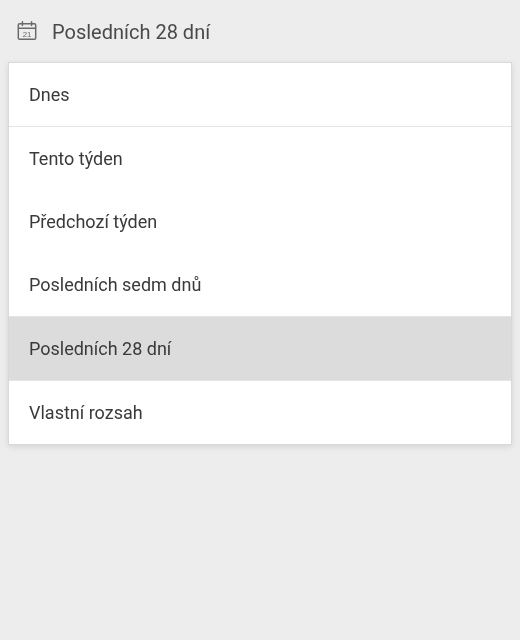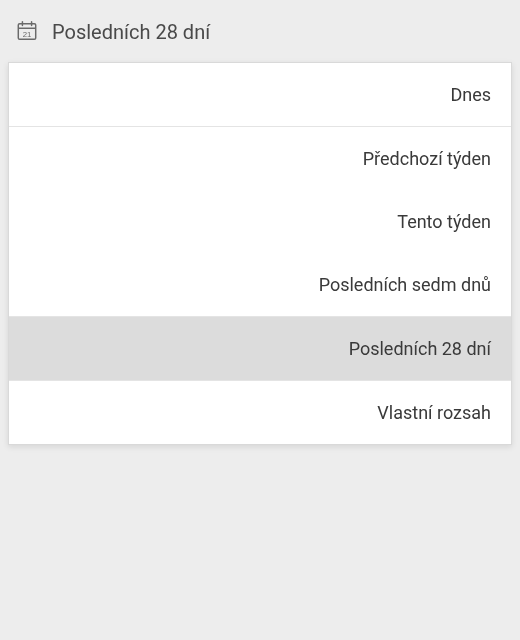--- a/index.html
+++ b/index.html
@@ -33,21 +33,20 @@
     }
     .header-title {
       font-size: 20px;
       color: #4a4a4a;
       font-weight: 400;
     }
     .dropdown-panel {
       background: #ffffff;
       border: 1px solid #d9d9d9;
       box-shadow: 0 2px 6px rgba(0,0,0,0.1);
-      text-align: right;
     }
     .option-group {
       border-top: 1px solid #e4e4e4;
     }
     .option-group:first-child {
       border-top: none;
     }
     .option-item {
       padding: 21px 20px;
       font-size: 18px;
@@ -74,22 +73,22 @@
       </svg>
     </span>
     <span class="header-title">Posledních 28 dní</span>
   </div>
 
   <div class="dropdown-panel">
     <div class="option-group">
       <div class="option-item">Dnes</div>
     </div>
     <div class="option-group">
+      <div class="option-item">Tento týden</div>
       <div class="option-item">Předchozí týden</div>
-      <div class="option-item">Tento týden</div>
       <div class="option-item">Posledních sedm dnů</div>
     </div>
     <div class="option-group">
       <div class="option-item selected">Posledních 28 dní</div>
     </div>
     <div class="option-group">
       <div class="option-item">Vlastní rozsah</div>
     </div>
   </div>
 </div>

